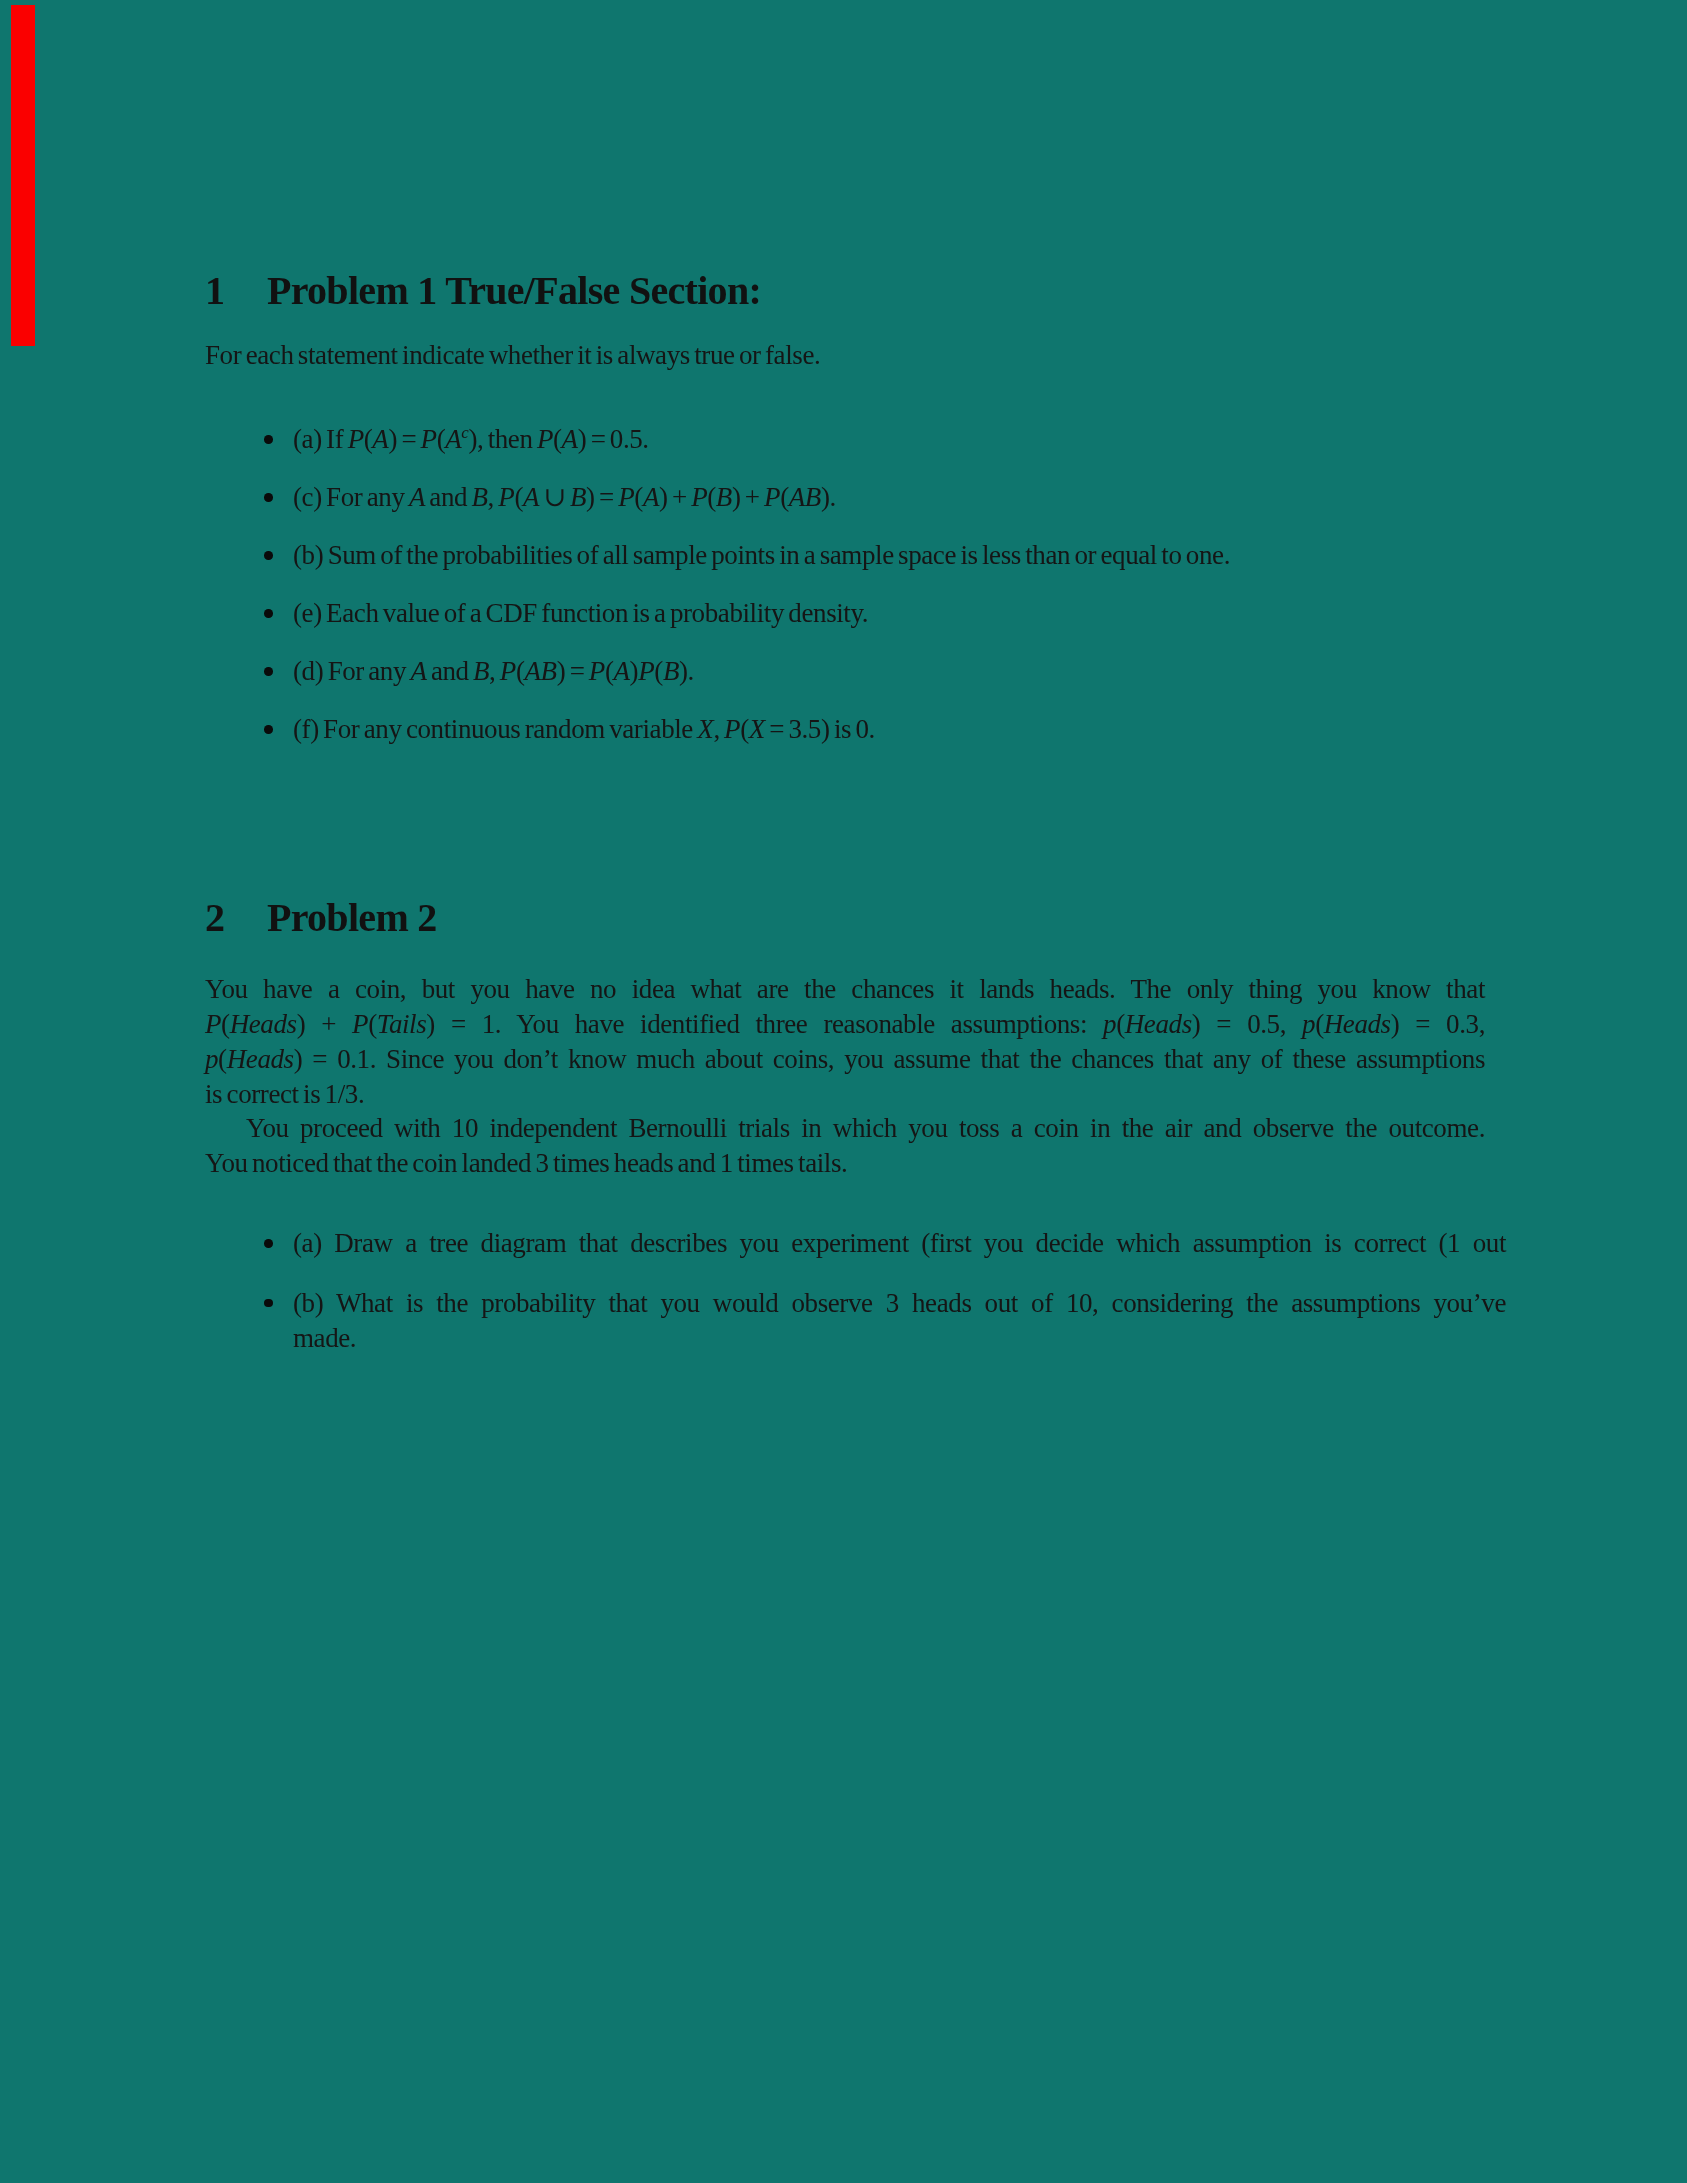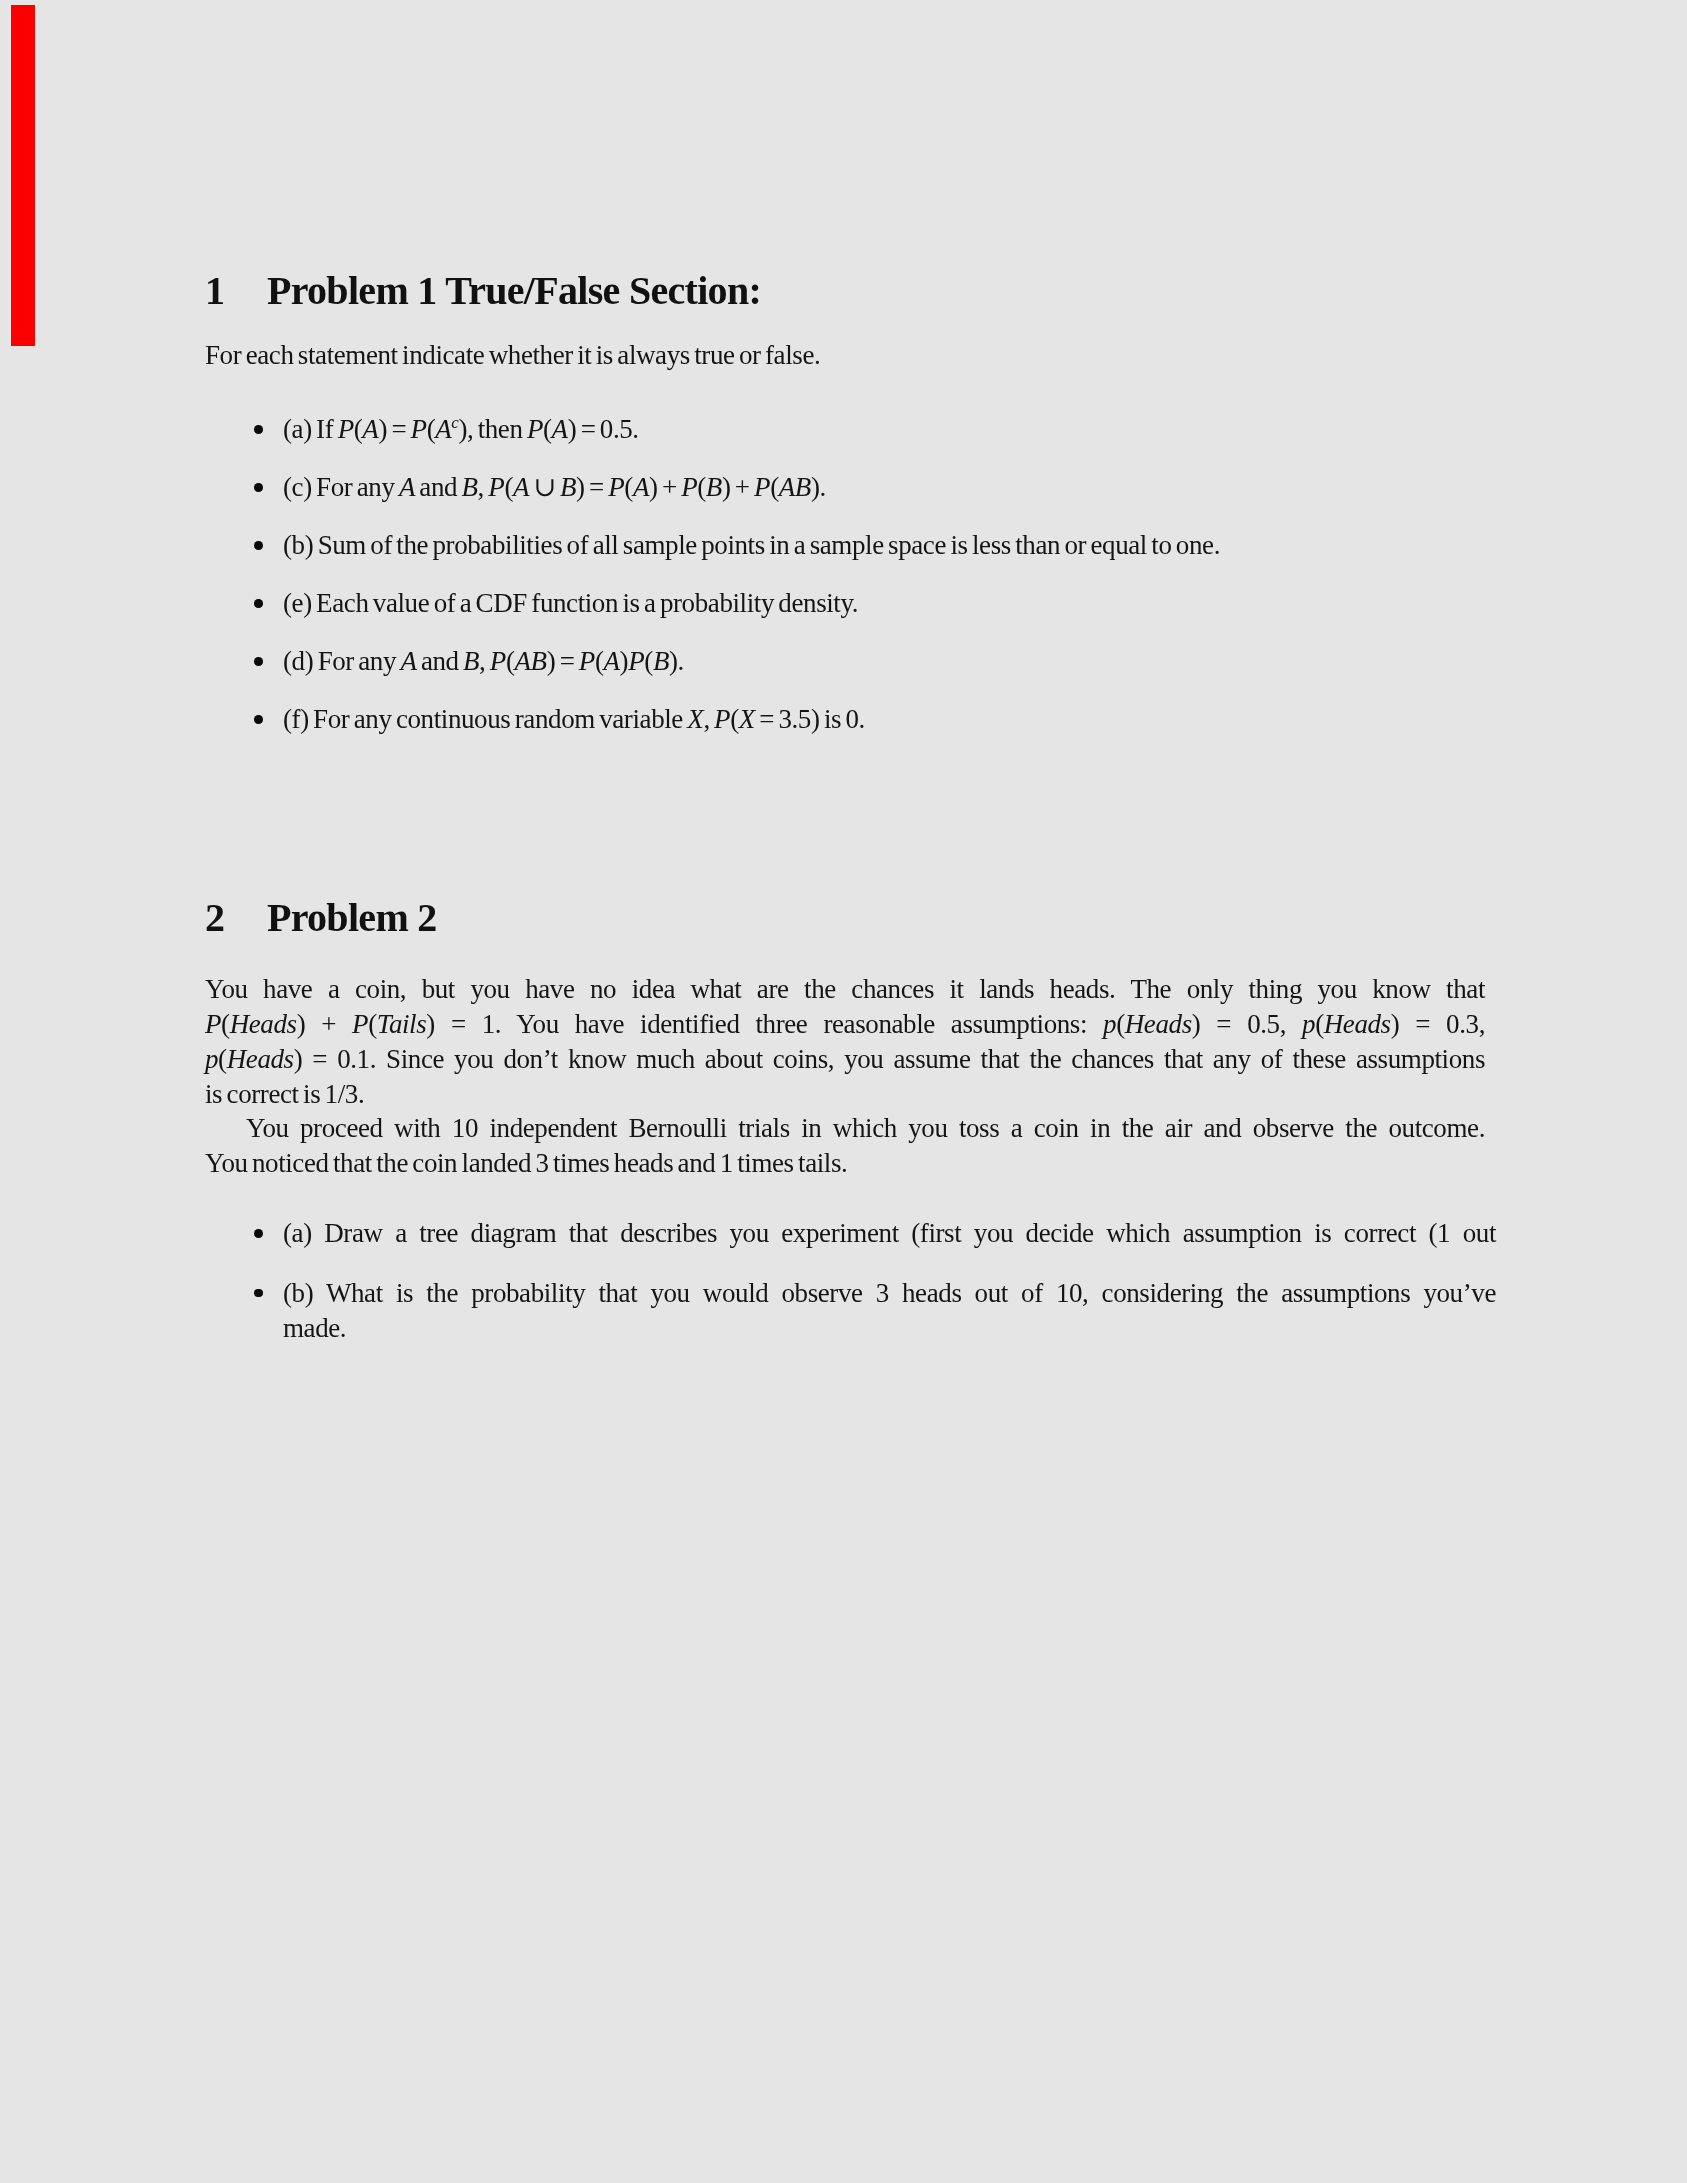--- a/index.html
+++ b/index.html
@@ -1,40 +1,40 @@
 <!DOCTYPE html>
 <html style="font-size:10.6px"><head>
 <meta charset="utf-8">
 <style>
   html,body{margin:0;padding:0;background:#ffffff;}
   body{
     width:1687px;height:2183px;position:relative;
     font-family:"Liberation Serif","DejaVu Serif",serif;
     color:#141414;
   }
-  .page{position:absolute;inset:0;background:#e5e5e5;overflow:hidden;padding-left:44px;}
+  .page{position:absolute;inset:0;background:#0f766e;overflow:hidden;padding-left:44px;}
   .red-bar{
     position:absolute;left:11.2px;top:5.3px;width:24px;height:341px;
     background:#fa0000;
   }
   .blk{position:absolute;left:205px;width:1280px;}
   .sec-head{
     font-weight:bold;font-size:40px;line-height:40px;
     letter-spacing:-0.7px;white-space:nowrap;color:#111111;
   }
   .sec-head .num{display:inline-block;min-width:62px;}
   .ln{
     font-size:27px;line-height:35px;white-space:nowrap;
     letter-spacing:-0.4px;word-spacing:-2px;color:#151515;
   }
   .j{text-align:justify;text-align-last:justify;}
   .ind{text-indent:41px;}
   ul.blist{
     position:absolute;left:279px;width:1213px;
-    list-style:none;margin:4px;padding:0;
+    list-style:none;margin:14px;padding:0;
   }
   ul.blist li{position:relative;margin:0 0 23px 0;padding:0;}
   ul.blist.wide li{margin-bottom:24.5px;}
   ul.blist li .dot{
     position:absolute;left:-29px;top:13.2px;width:8.6px;height:8.6px;
     border-radius:50%;background:#0a0a0a;
   }
   .it{font-style:italic;}
   sup{font-size:0.62em;font-style:italic;line-height:0;vertical-align:super;}
 </style>

